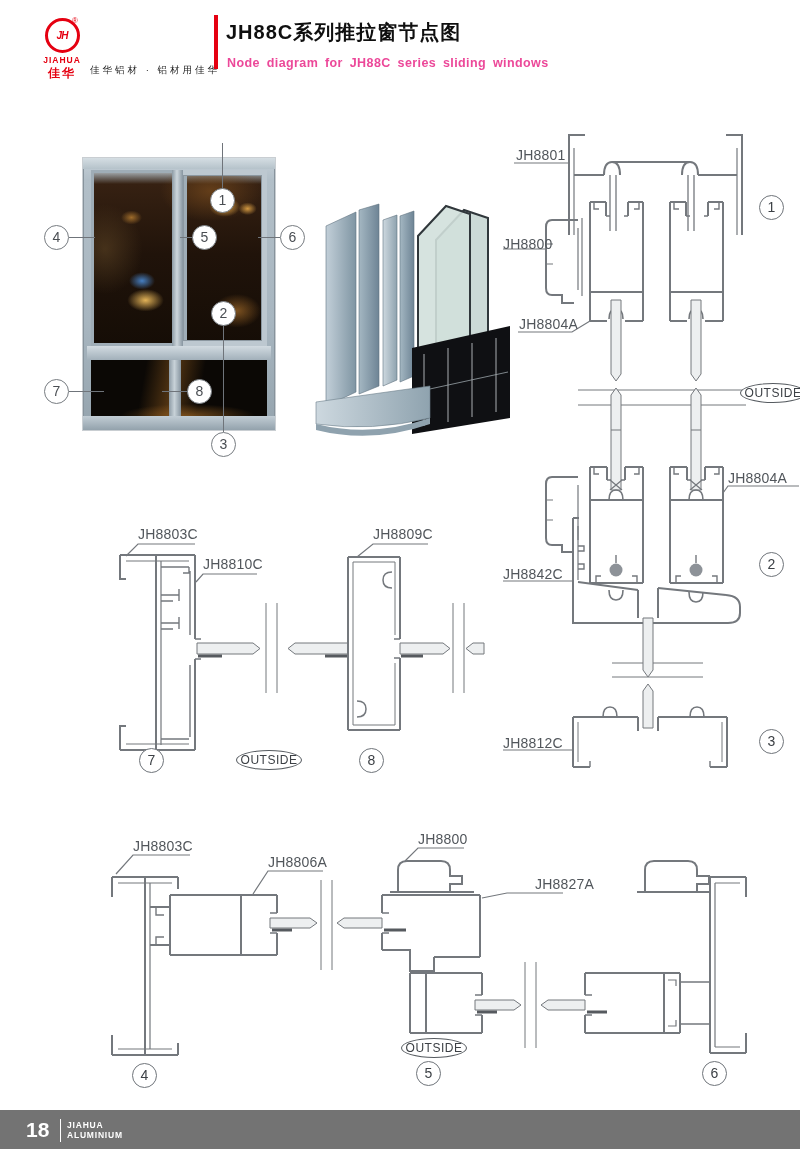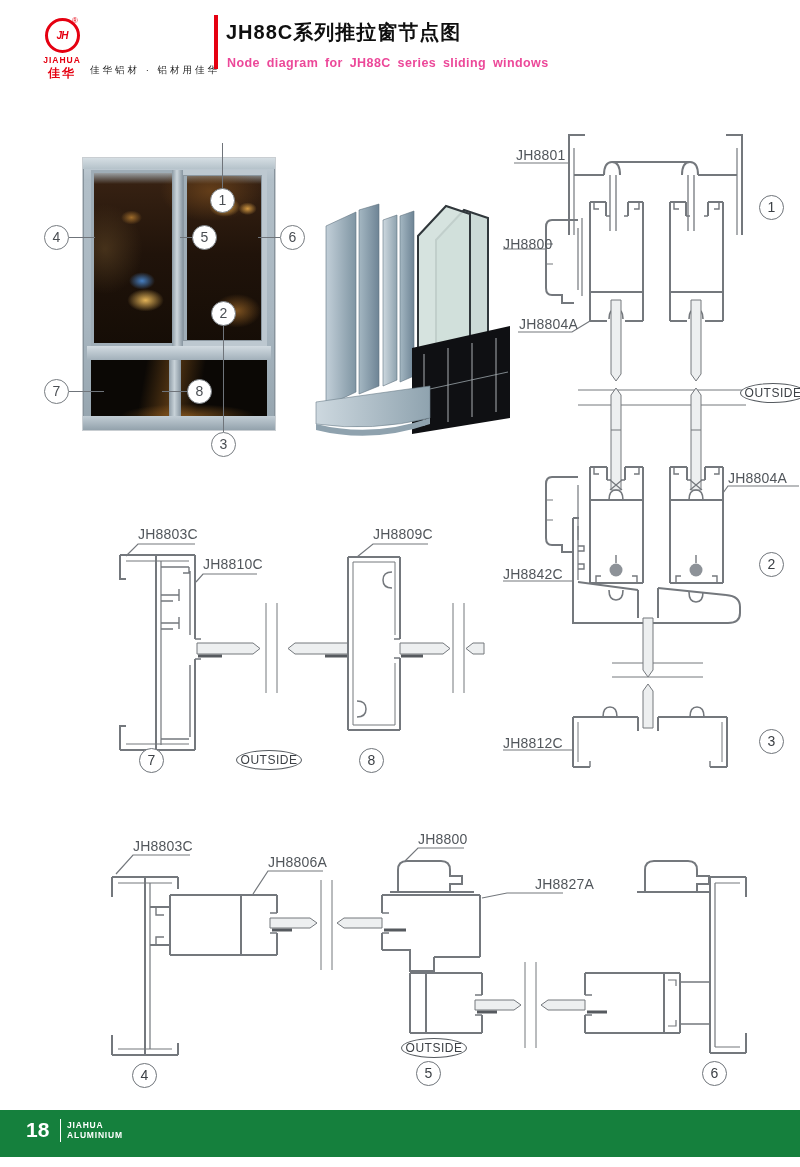--- a/index.html
+++ b/index.html
@@ -47,21 +47,21 @@
   .midrail{position:absolute;left:4px;top:188px;width:184px;height:14px;background:linear-gradient(180deg,#d2dbe1,#a2b0ba);}
   .lowzone{position:absolute;left:8px;top:202px;width:176px;height:56px;
      background:linear-gradient(100deg, rgba(0,0,0,0) 30%, rgba(152,96,32,.5) 46%, rgba(0,0,0,0) 62%),
        radial-gradient(90px 16px at 55% 100%, rgba(196,126,44,.55), rgba(0,0,0,0) 75%), #0b0805;}
   .lowmul{position:absolute;left:86px;top:202px;width:12px;height:56px;background:linear-gradient(90deg,#8d9ba5,#c8d2d8 45%,#8795a0);}
   .botframe{position:absolute;left:0;top:258px;width:192px;height:14px;background:linear-gradient(180deg,#c2cdd5,#93a2ac);}
   .topcap{position:absolute;left:0;top:0;width:192px;height:11px;background:linear-gradient(180deg,#d5dee3,#b5c2ca);}
   .pcirc{position:absolute;width:25px;height:25px;border:1px solid #777c81;border-radius:50%;background:#fff;
          color:#4a4e53;font-size:14px;line-height:23px;text-align:center;box-sizing:border-box;}
   
-  .footer{position:absolute;left:0;top:1110px;width:800px;height:47px;background:#15803d;}
+  .footer{position:absolute;left:0;top:1110px;width:800px;height:39px;background:#737373;}
   .pagenum{position:absolute;left:26px;top:8px;color:#fff;font-size:21px;font-weight:bold;}
   .fdiv{position:absolute;left:60px;top:9px;width:1px;height:23px;background:#ffffff;}
   .fbrand{position:absolute;left:67px;top:10px;color:#fff;font-size:8.5px;font-weight:bold;letter-spacing:0.8px;line-height:10px;}
 </style>
 </head>
 <body>
 
 <div class="page">
 
   <div class="logo-col">

